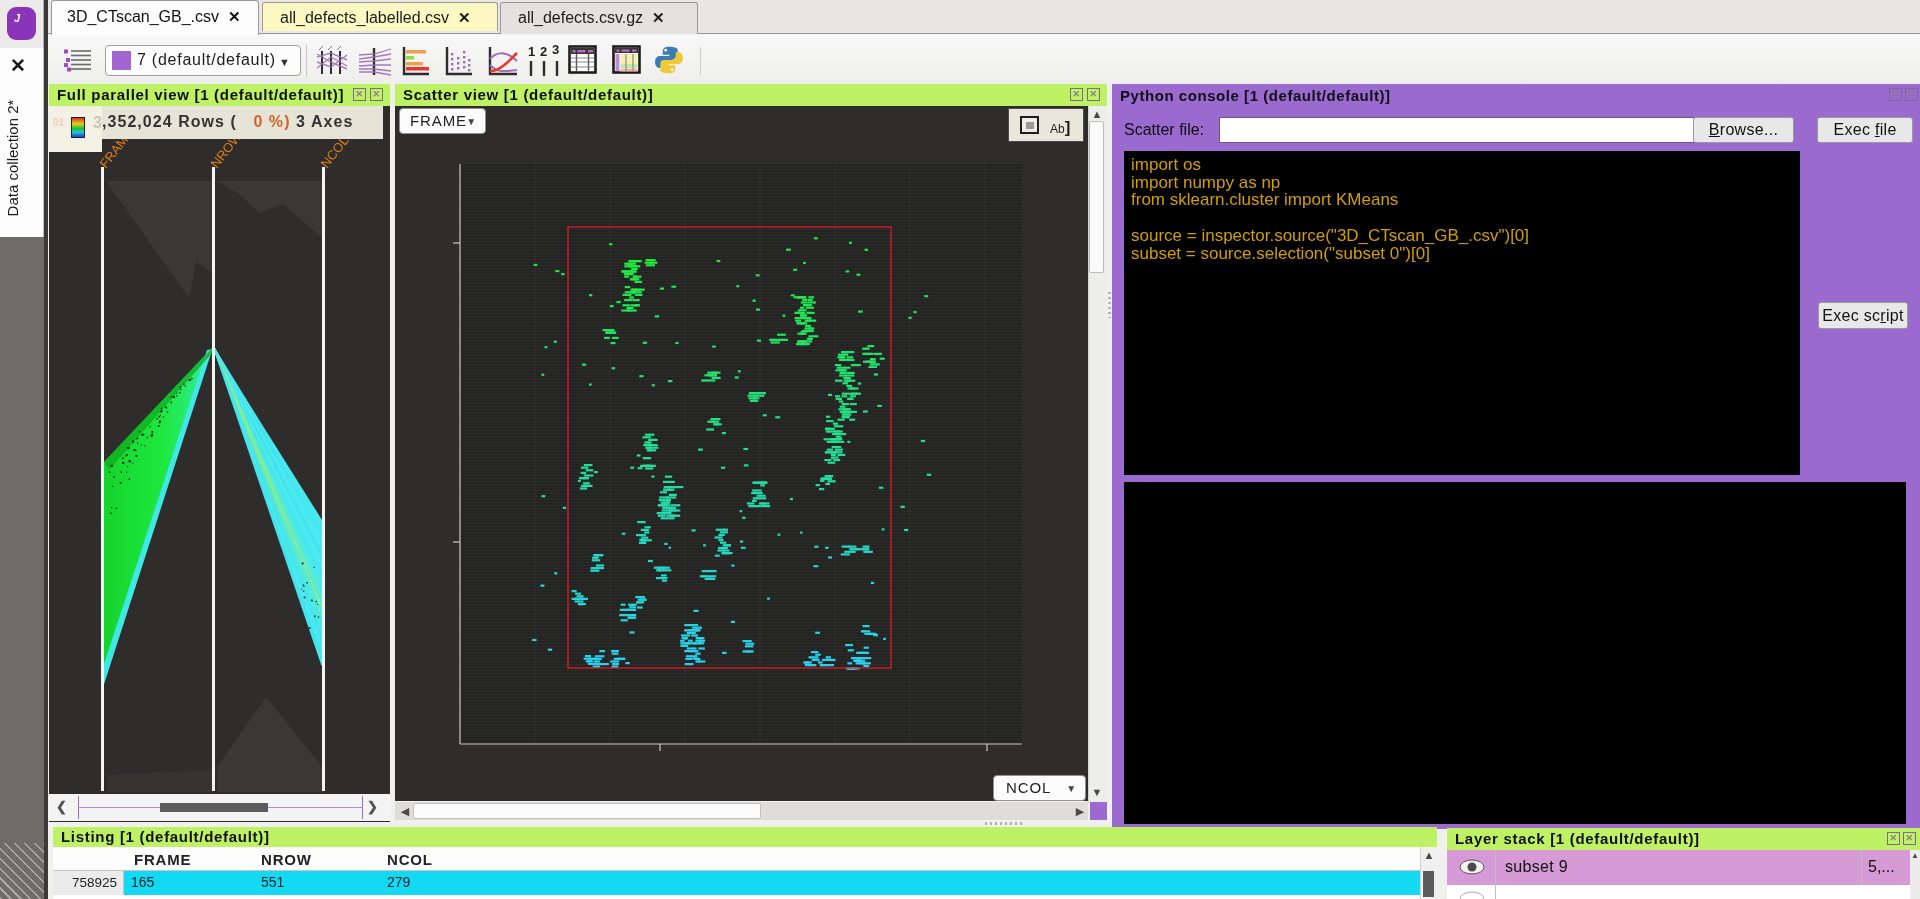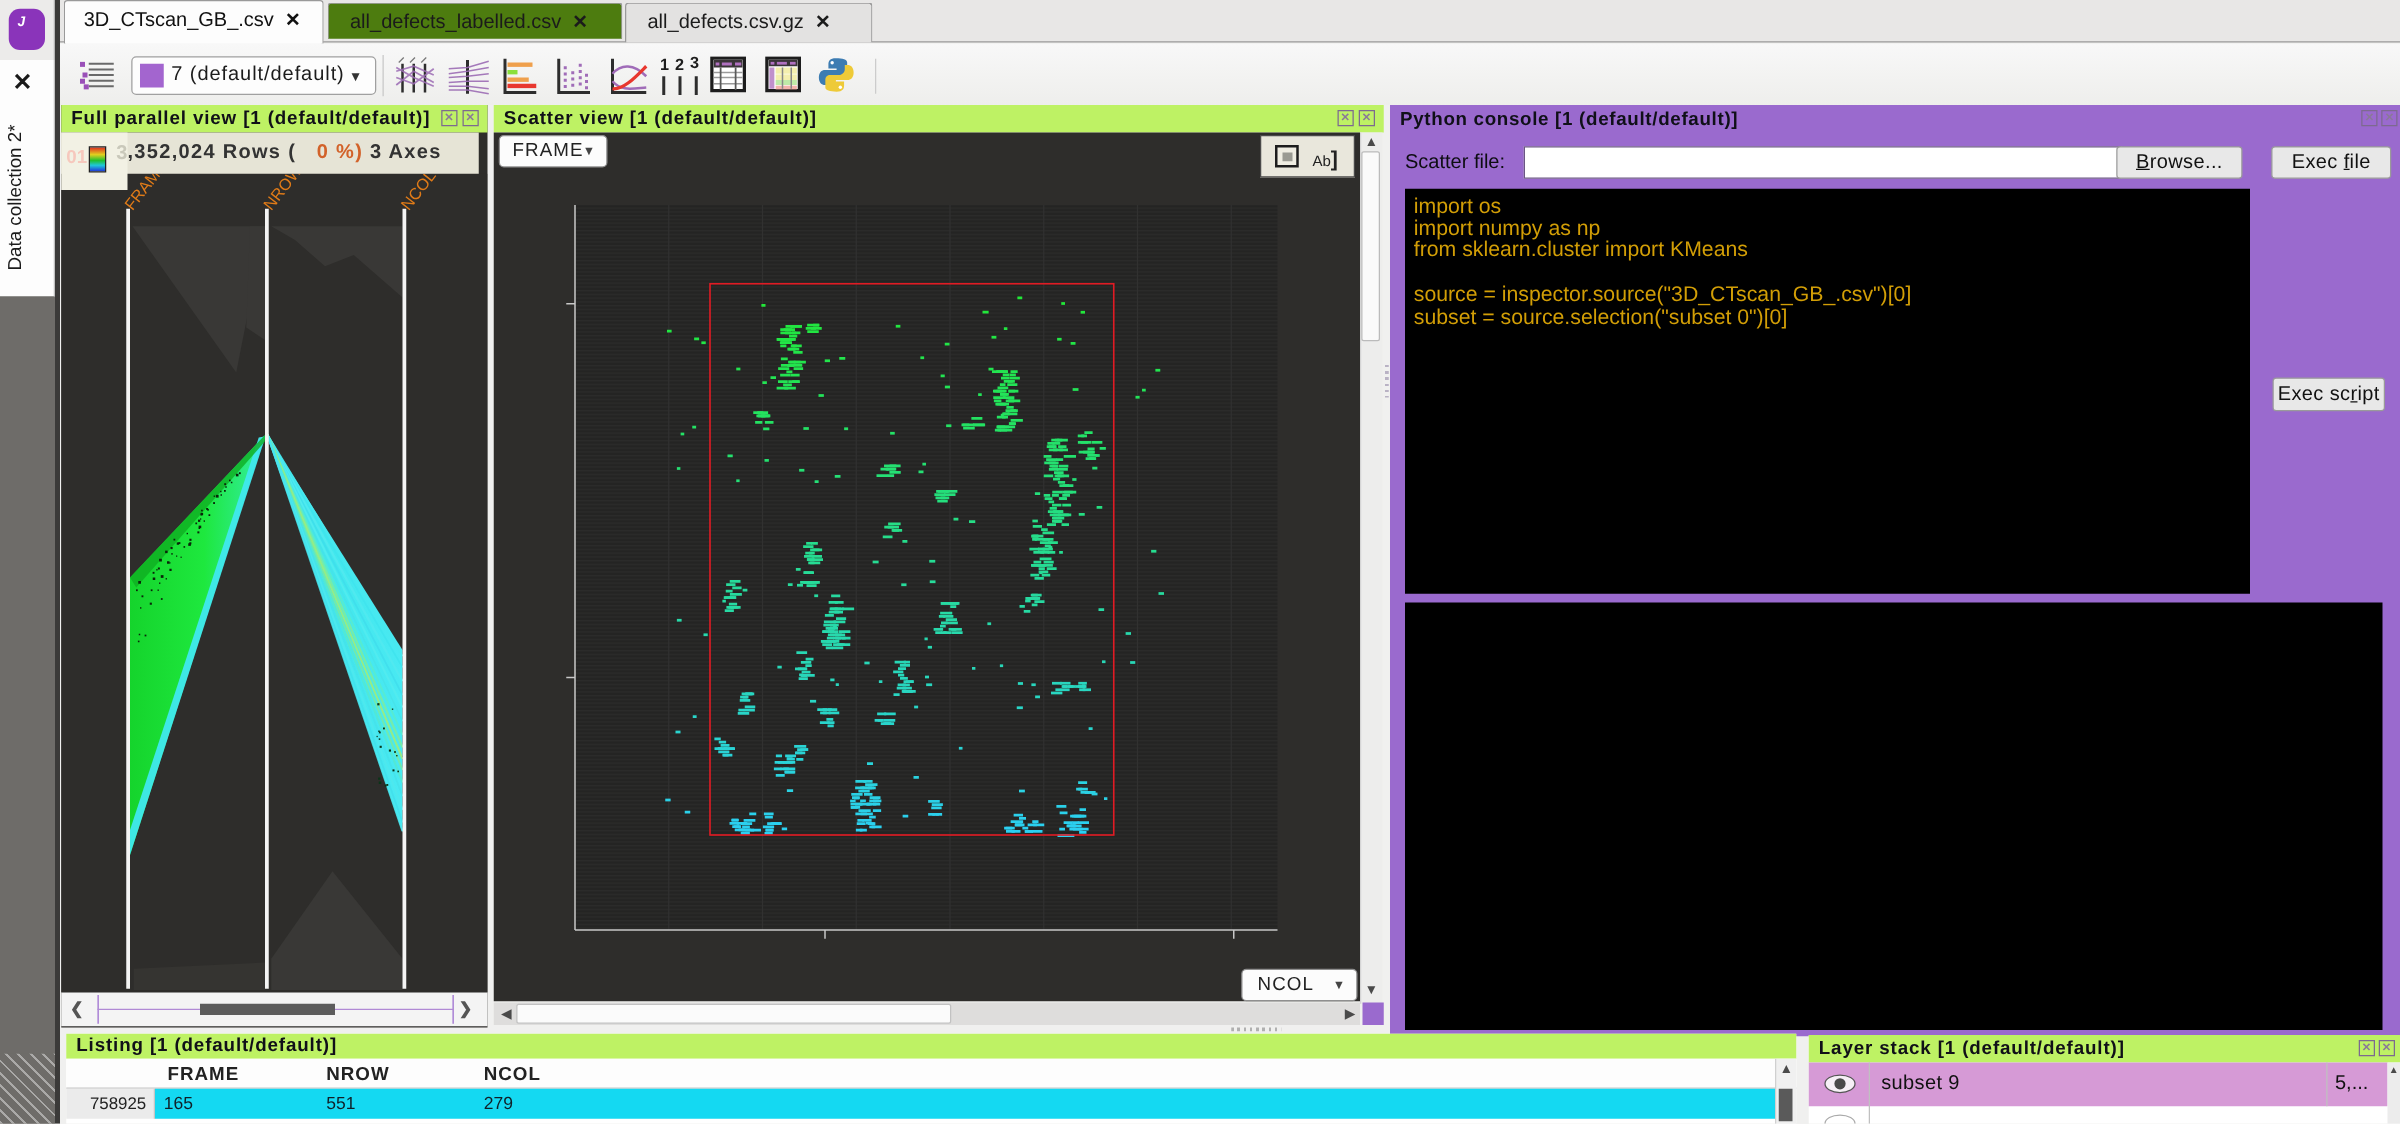--- a/index.html
+++ b/index.html
@@ -17,21 +17,21 @@
 <div class="abs" style="left:7px;top:7px;width:29px;height:33px;background:#8a34ba;border-radius:9px"></div>
 <div class="abs" style="left:14px;top:12px;width:14px;height:17px;color:#fff;font-size:11px;font-weight:bold;font-style:italic">J</div>
 <div class="abs" style="left:0;top:48px;width:44px;height:189px;background:#fdfdfd;border-right:1px solid #c0c0c0"></div>
 <div class="abs" style="left:10px;top:54px;width:24px;height:24px;color:#1a1a1a;font-size:19px;font-weight:bold">✕</div>
 <div class="abs" style="left:-66px;top:148px;width:160px;height:20px;transform:rotate(-90deg);color:#1a1a1a;font-size:15px;text-align:center">Data collection 2*</div>
 <div class="abs" style="left:0;top:843px;width:44px;height:56px;background:#6e6c69;
   background-image:repeating-linear-gradient(45deg,rgba(230,230,230,.5) 0 1.6px,transparent 1.6px 7px)"></div>
 <div class="abs" style="left:44px;top:0;width:4px;height:899px;background:#3b3a39"></div>
 
 <div class="abs" style="left:48px;top:0;width:1872px;height:34px;background:#e8e7e6;border-bottom:1px solid #9a9a9a"></div>
-<div class="abs" style="left:262px;top:2px;width:236px;height:29px;background:#4d7c0f;border:1px solid #9a9a9a;border-bottom:none;border-radius:3px 3px 0 0;font-size:16px;color:#1b1b1b;line-height:30px;padding-left:17px">all_defects_labelled.csv&nbsp;&nbsp;<b style="font-size:15px">✕</b></div>
+<div class="abs" style="left:262px;top:2px;width:236px;height:29px;background:#fef9c3;border:1px solid #9a9a9a;border-bottom:none;border-radius:3px 3px 0 0;font-size:16px;color:#1b1b1b;line-height:30px;padding-left:17px">all_defects_labelled.csv&nbsp;&nbsp;<b style="font-size:15px">✕</b></div>
 <div class="abs" style="left:500px;top:2px;width:198px;height:32px;background:#e3e2e1;border:1px solid #9a9a9a;border-bottom:none;border-radius:3px 3px 0 0;font-size:16px;color:#1b1b1b;line-height:30px;padding-left:17px">all_defects.csv.gz&nbsp;&nbsp;<b style="font-size:15px">✕</b></div>
 <div class="abs" style="left:51px;top:0;width:208px;height:35px;background:#fdfdfd;border:1px solid #9a9a9a;border-bottom:none;border-radius:3px 3px 0 0;font-size:16px;color:#111;line-height:32px;padding-left:15px">3D_CTscan_GB_.csv&nbsp;&nbsp;<b style="font-size:15px">✕</b></div>
 
 <div class="abs" style="left:48px;top:35px;width:1872px;height:49px;background:linear-gradient(#f8f8f8,#eeeeec)"></div>
 
 <svg class="abs" style="left:63px;top:48px" width="30" height="25">
   <g stroke="#6a6a6a" stroke-width="1.6">
       <line x1="8" y1="3" x2="28" y2="3"></line>
       <line x1="8" y1="7.5" x2="28" y2="7.5"></line>
       <line x1="8" y1="12" x2="28" y2="12"></line>
@@ -297,21 +297,21 @@
   <rect x="163" y="28" width="3" height="624" fill="#f4f4f4"></rect>
   <rect x="273" y="28" width="3" height="624" fill="#f4f4f4"></rect>
 
   <text x="57" y="30" fill="#e07b18" font-size="13px" font-family="Liberation Sans" transform="rotate(-52 57 30)">FRAME</text>
   <text x="168" y="30" fill="#e07b18" font-size="13px" font-family="Liberation Sans" transform="rotate(-52 168 30)">NROW</text>
   <text x="278" y="30" fill="#e07b18" font-size="13px" font-family="Liberation Sans" transform="rotate(-52 278 30)">NCOL</text>
 </svg>
 
 <div class="abs" style="left:49px;top:106px;width:334px;height:33px;background:#e6e4d6"></div>
 <div class="abs" style="left:49px;top:106px;width:53px;height:46px;background:#f2f1e4"></div>
-<div class="abs" style="left:53px;top:117px;width:30px;height:14px;color:#f6c8bd;font-size:15px;font-weight:bold">01</div>
+<div class="abs" style="left:53px;top:117px;width:30px;height:14px;color:#f6c8bd;font-size:10px;font-weight:bold">01</div>
 <div class="abs" style="left:71px;top:117px;width:14px;height:21px;border:1px solid #222;background:linear-gradient(#e03020,#e0d020 30%,#20c030 55%,#20c8d8 75%,#2038d8)"></div>
 <div class="abs" style="left:93px;top:114px;color:#c9c8ba;font-size:16px;font-weight:bold">3</div>
 <div class="abs" style="left:102px;top:113px;font-size:16px;font-weight:bold;letter-spacing:1.05px;color:#333;white-space:nowrap">,352,024 Rows (&nbsp;&nbsp;&nbsp;<span style="color:#d2622a">0 %)</span> 3 Axes</div>
 
 <div class="abs" style="left:49px;top:794px;width:341px;height:27px;background:#f4f4f4"></div>
 <div class="abs" style="left:56px;top:797px;width:16px;height:20px;color:#555;font-size:13px;font-weight:bold;line-height:20px">❮</div>
 <div class="abs" style="left:367px;top:797px;width:16px;height:20px;color:#555;font-size:13px;font-weight:bold;line-height:20px">❯</div>
 <div class="abs" style="left:78px;top:796px;width:285px;height:23px;border-left:1px solid #9a6ace;border-right:1px solid #9a6ace"></div>
 <div class="abs" style="left:78px;top:807px;width:285px;height:1px;background:#b18ad5"></div>
 <div class="abs" style="left:160px;top:803px;width:108px;height:9px;background:#5c5c5c"></div>

